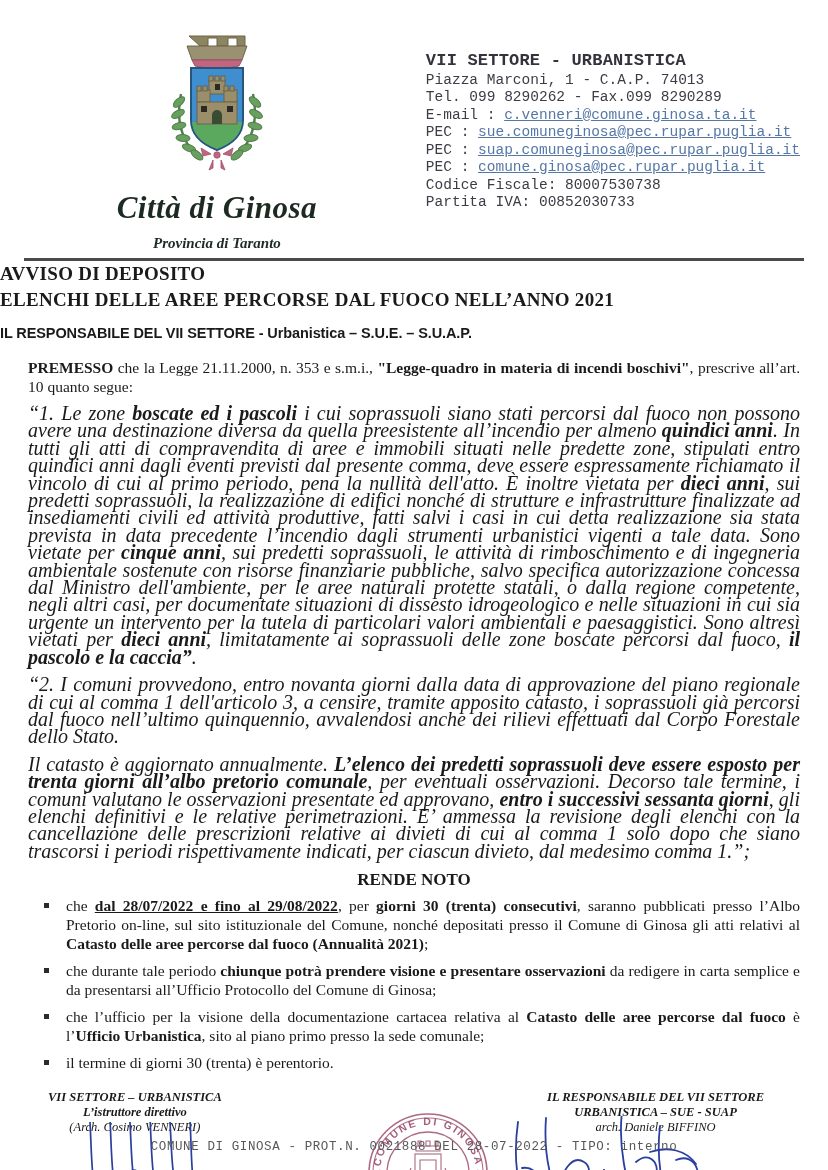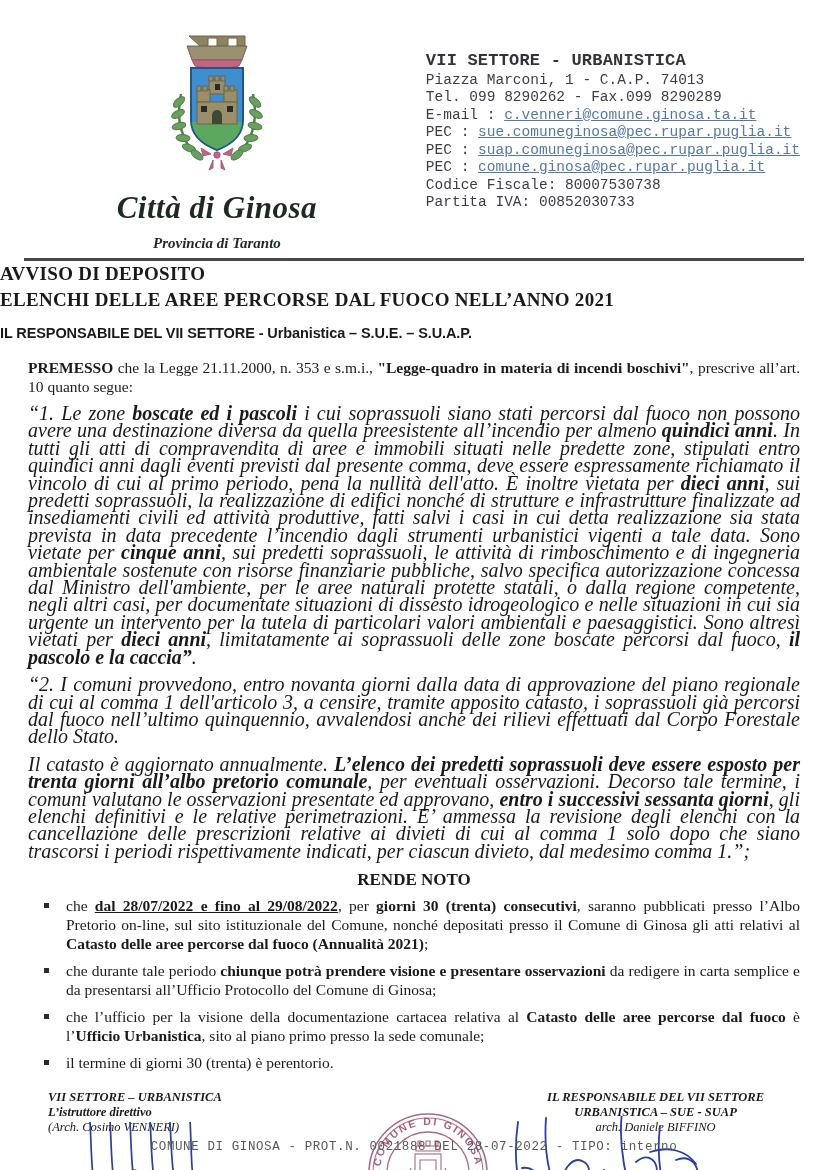--- a/index.html
+++ b/index.html
@@ -158,21 +158,21 @@
   .signatures {
     position: relative;
     margin-top: 18px;
     padding: 0 28px;
     height: 170px;
   }
   .sig-left {
     position: absolute;
     left: 48px;
     top: 0;
-    text-align: left;
+    text-align: center;
     font-style: italic;
     font-size: 12.5px;
     line-height: 15px;
   }
   .sig-right {
     position: absolute;
     right: 64px;
     top: 0;
     text-align: center;
     font-style: italic;

